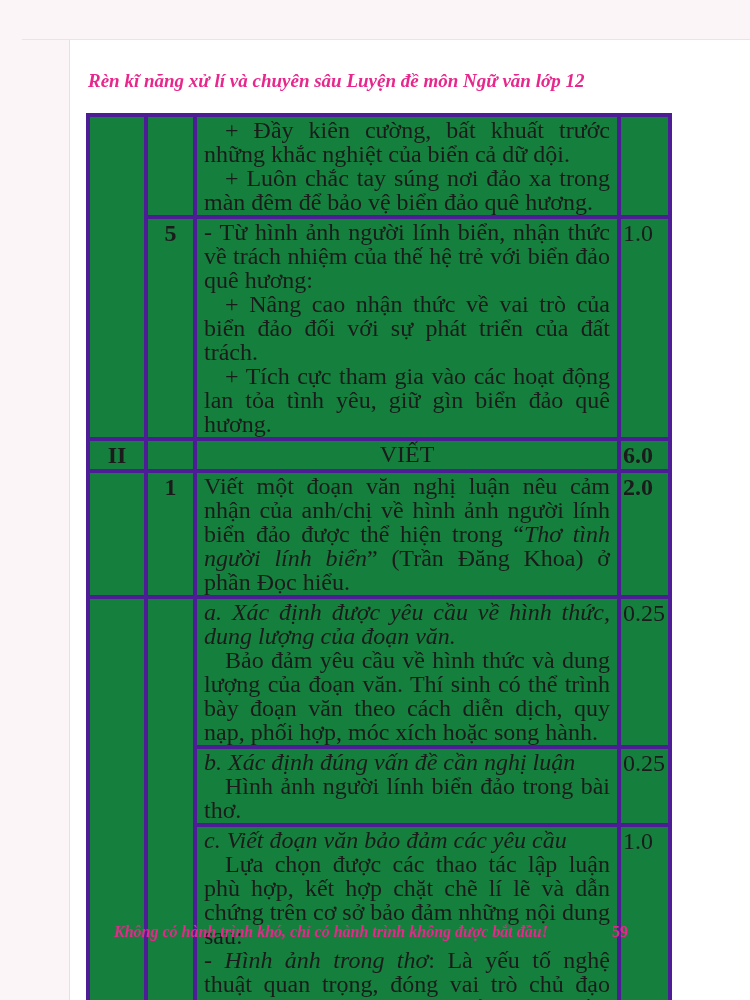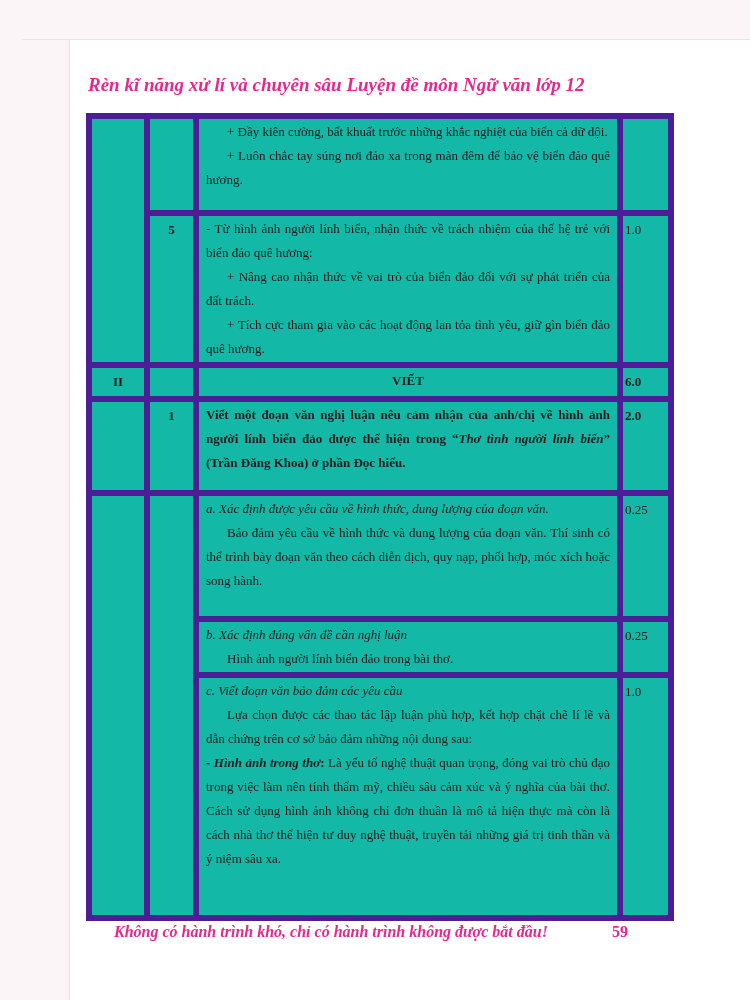--- a/index.html
+++ b/index.html
@@ -11,44 +11,44 @@
   .page{
     position:absolute;left:70px;top:40px;width:680px;height:960px;
     background:#ffffff;
   }
   .page-edge-left{position:absolute;left:69px;top:40px;width:1px;height:960px;background:rgba(150,130,140,.18)}
   .page-edge-top{position:absolute;left:22px;top:39px;width:728px;height:1px;background:rgba(150,130,140,.15)}
 
   .header{
     position:absolute;left:88px;top:71px;width:572px;
     display:flex;justify-content:space-between;align-items:baseline;
-    font-weight:bold;font-style:italic;font-size:19px;line-height:28px;
+    font-weight:bold;font-style:italic;font-size:19px;line-height:20px;
   }
   .footer{
     position:absolute;left:86px;top:920px;width:582px;
     display:flex;justify-content:space-between;align-items:baseline;
     font-size:16px;line-height:24px;
   }
   .footer .quote{font-weight:bold;font-style:italic;margin-left:28px}
   .footer .pagenum{font-weight:bold;margin-right:40px}
 
   .table-wrap{position:absolute;left:86px;top:113px}
   table{border-collapse:collapse;table-layout:fixed;width:582px}
   td{
-    border:6px solid #4c1d95;vertical-align:top;overflow:hidden;
-    padding:1px 7px;font-size:13px;line-height:24px;color:#1b1b1b;
-    background:#14b8a6;
+    border:4px solid #4c1d95;vertical-align:top;overflow:hidden;
+    padding:1px 7px;font-size:24px;line-height:24px;color:#1b1b1b;
+    background:#15803d;
   }
   td.cell-num{text-align:center;font-weight:bold;padding:2px 2px}
   td.cell-points{padding:2px 2px}
   td.cell-points.b{font-weight:bold}
   .para{text-align:justify}
   .para.indent{text-indent:21px}
   .para.center{text-align:center;text-indent:0}
-  span.b{font-weight:bold}
+  span.b{font-weight:normal}
   span.i{font-style:italic}
 </style>
 </head>
 <body>
 
 <div class="page"></div>
 <div class="page-edge-left"></div>
 <div class="page-edge-top"></div>
 
 <div class="header" style="color: rgb(231, 39, 140);">

